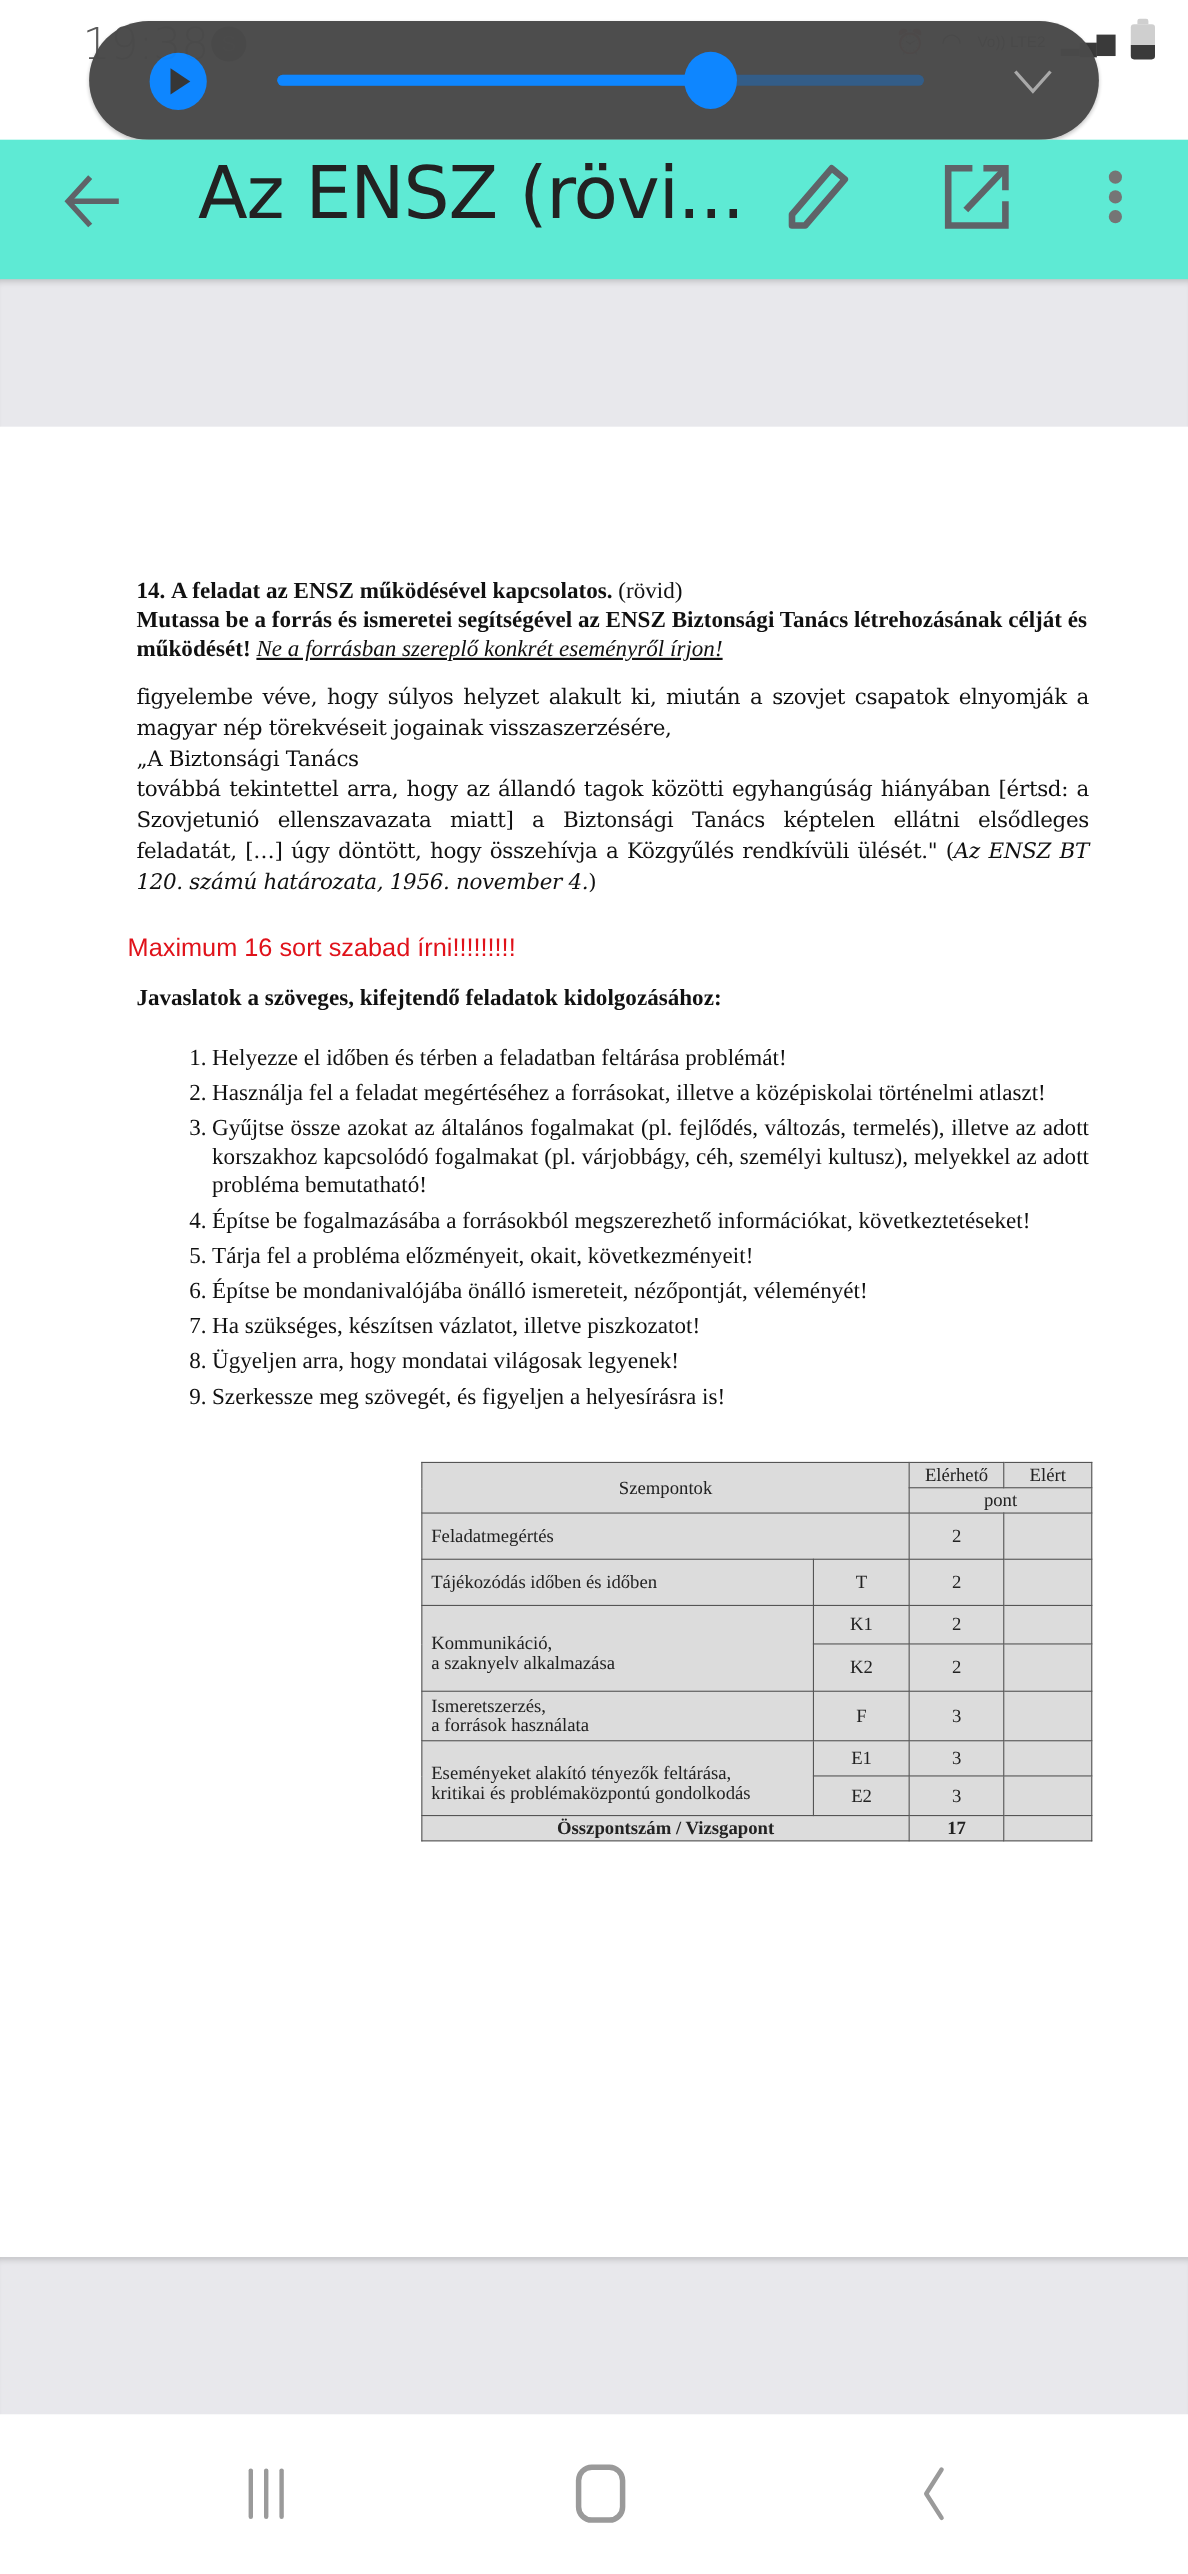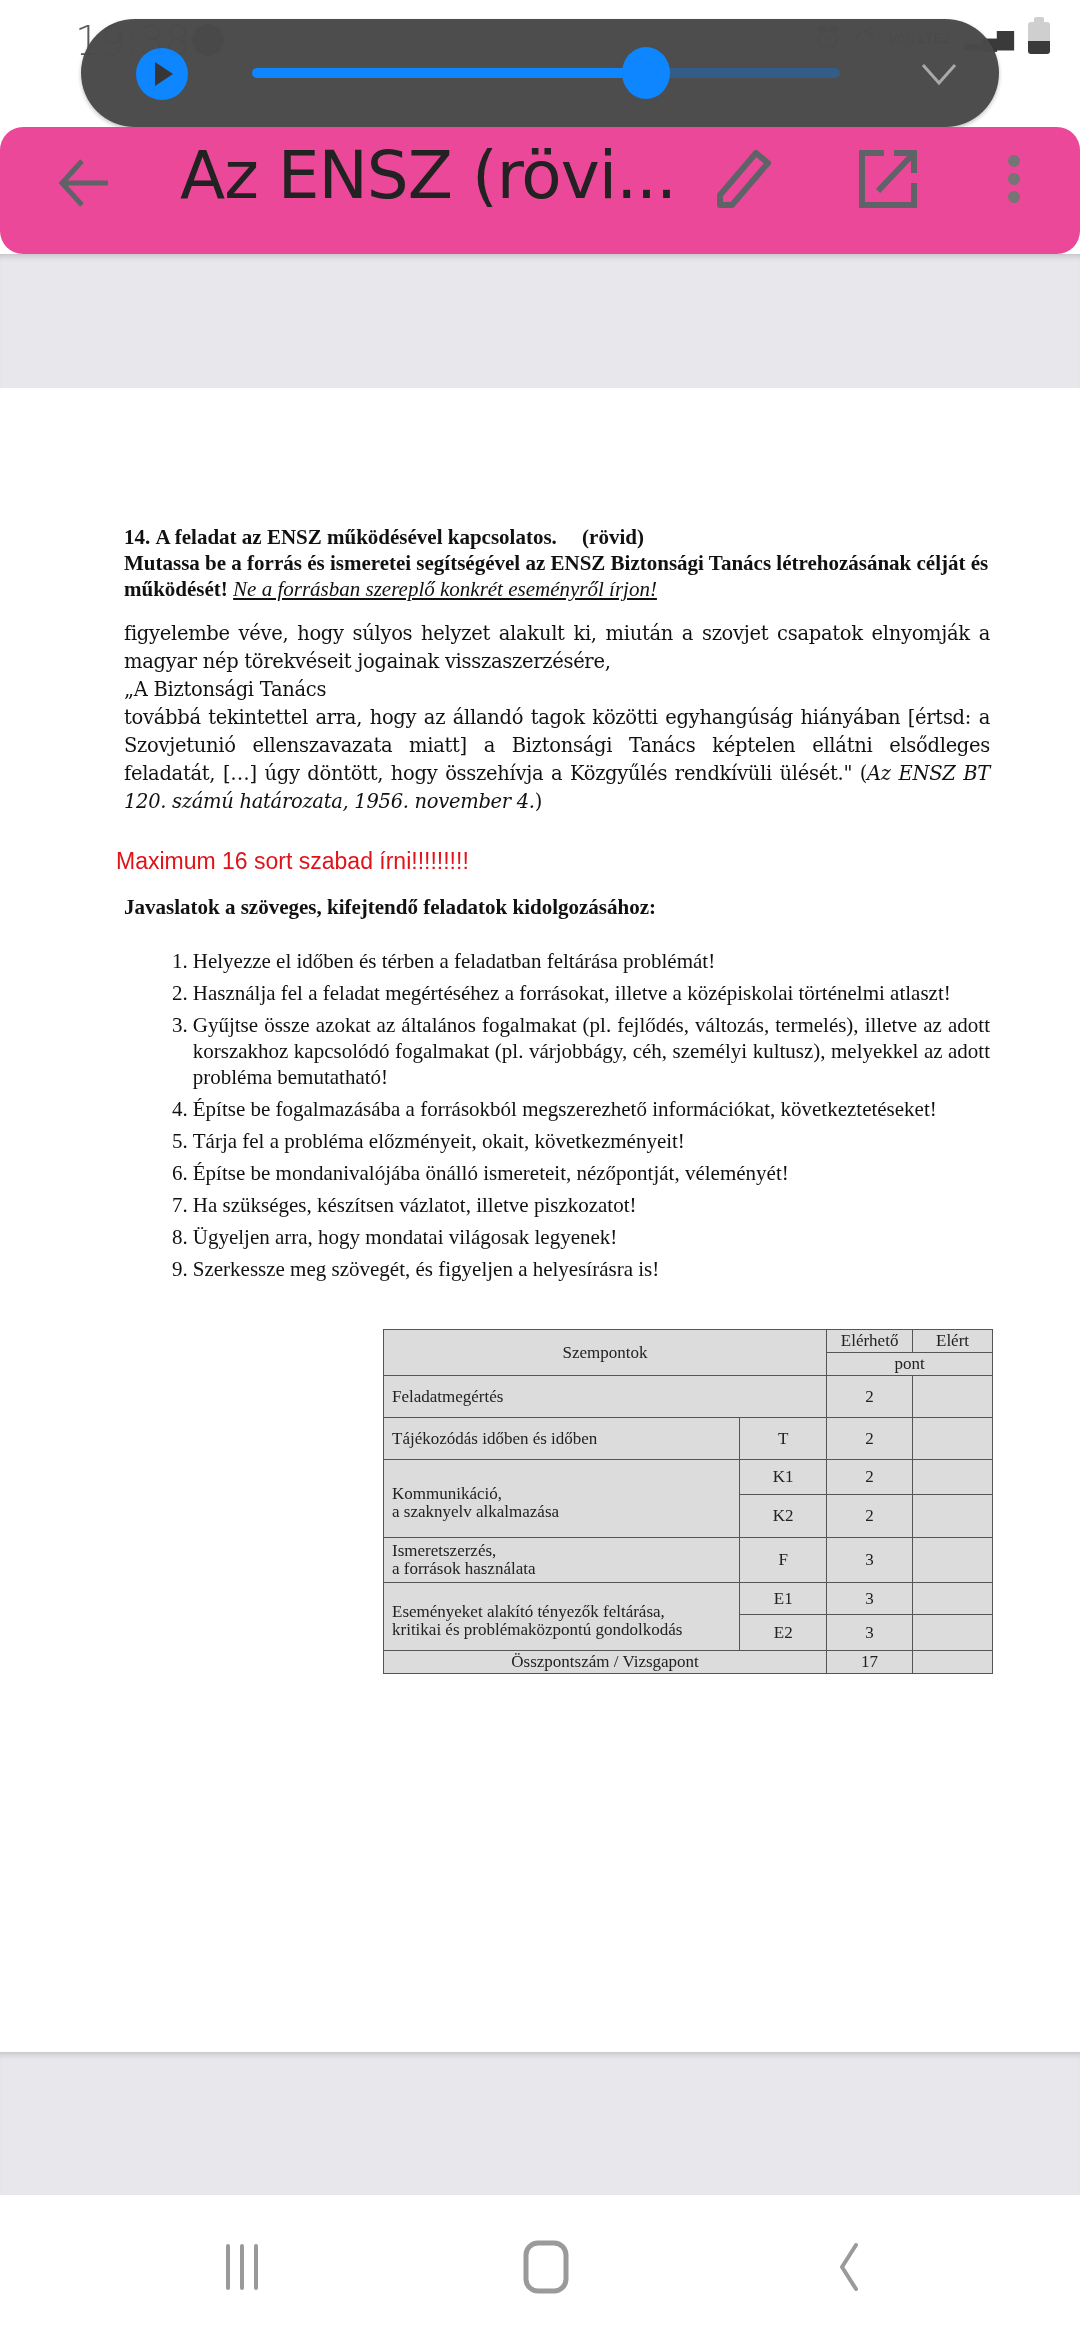--- a/index.html
+++ b/index.html
@@ -17,51 +17,51 @@
   
   .media-pill { position: absolute; left: 81px; top: 19px; width: 918px; height: 108px; background: #4a4a4a; border-radius: 54px; box-shadow: 0 2px 4px rgba(0,0,0,0.25); opacity: 0.98; }
   .play-btn { position: absolute; left: 55px; top: 29px; width: 52px; height: 52px; border-radius: 50%; background: #0a84ff; }
   .play-btn:after { content: ""; position: absolute; left: 19px; top: 14px; border-left: 18px solid #333; border-top: 12px solid transparent; border-bottom: 12px solid transparent; }
   .seek-track { position: absolute; left: 171px; top: 49px; width: 588px; height: 10px; border-radius: 5px; background: #2f5a86; }
   .seek-fill { position: absolute; left: 0; top: 0; height: 10px; border-radius: 5px; background: #0a84ff; }
   .seek-knob { position: absolute; top: -21px; width: 48px; height: 52px; border-radius: 50%; background: #0a84ff; margin-left: -24px; }
   .collapse-chev { position: absolute; right: 40px; top: 40px; width: 40px; height: 30px; }
 
   
-  .app-bar { position: absolute; top: 127px; left: 0; width: 1080px; height: 127px; background: #ec4899; border-radius: 23px; }
+  .app-bar { position: absolute; top: 127px; left: 0; width: 1080px; height: 127px; background: #5eead4; }
   .back-btn { position: absolute; left: 52px; top: 24px; width: 64px; height: 64px; }
   .app-title { position: absolute; left: 180px; top: 10px; font-size: 66px; color: #222; font-family: "DejaVu Sans", sans-serif; letter-spacing: -1px; white-space: nowrap; }
   .edit-btn { position: absolute; left: 712px; top: 20px; width: 64px; height: 64px; }
   .open-btn { position: absolute; left: 856px; top: 20px; width: 64px; height: 64px; }
   .more-btn { position: absolute; left: 998px; top: 20px; width 32px; width: 32px; height: 64px; }
 
   
   .viewer-gap-top { position: absolute; top: 254px; left: 0; width: 1080px; height: 134px; background: #e8e8ec; box-shadow: inset 0 6px 6px -4px rgba(0,0,0,0.18); }
   .page { position: absolute; top: 388px; left: 0; width: 1080px; height: 1625px; background: #fff; }
   .viewer-gap-bottom { position: absolute; top: 2052px; left: 0; width: 1080px; height: 143px; background: #e8e8ec; box-shadow: inset 0 6px 6px -4px rgba(0,0,0,0.18); }
 
   
   .doc { position: absolute; left: 124px; top: 524px; width: 866px; font-family: "Liberation Serif", serif; font-size: 21px; line-height: 26px; color: #111; }
   .q-head b { font-weight: bold; }
-  .q-head .normal { font-weight: bold; margin-left: 20px; }
+  .q-head .normal { font-weight: normal; }
   .q-head i { font-style: italic; font-weight: normal; text-decoration: underline; }
   .quote { margin-top: 18px; font-family: "DejaVu Serif", serif; font-size: 19.5px; line-height: 28px; text-align: justify; letter-spacing: -0.3px; }
   .quote .src { font-style: italic; }
   .red-note { position: absolute; left: 116px; top: 848px; font-family: "Liberation Sans", sans-serif; font-size: 23px; color: #e0121a; }
   .tips-title { position: absolute; left: 124px; top: 895px; font-family: "Liberation Serif", serif; font-weight: bold; font-size: 21px; color: #111; text-align: right; }
   .tips { position: absolute; left: 172px; top: 948px; width: 818px; font-family: "Liberation Serif", serif; font-size: 21px; line-height: 26px; color: #111; list-style: none; }
   .tips li { margin-bottom: 6px; padding-left: 0; text-indent: -0px; display: flex; }
   .tips li .num { flex: 0 0 auto; margin-right: 5px; }
   .tips li .txt { text-align: justify; flex: 1; }
 
   
   .score-table { position: absolute; left: 383px; top: 1329px; width: 610px; border-collapse: collapse; background: #dcdcdc; font-family: "Liberation Serif", serif; font-size: 17px; color: #222; }
   .score-table td { border: 1.5px solid #555; padding: 0 8px; vertical-align: middle; line-height: 18px; }
   .score-table .c { text-align: center; }
-  .score-table .b { font-weight: normal; text-align: center; }
+  .score-table .b { font-weight: bold; text-align: center; }
   .col-crit { width: 357px; }
   .col-code { width: 87px; }
   .col-max { width: 86px; }
   .col-got { width: 80px; }
 
   
   .nav-bar { position: absolute; top: 2195px; left: 0; width: 1080px; height: 145px; background: #fff; }
   .nav-btn { position: absolute; top: 45px; width: 60px; height: 55px; }
 </style>
 </head>

